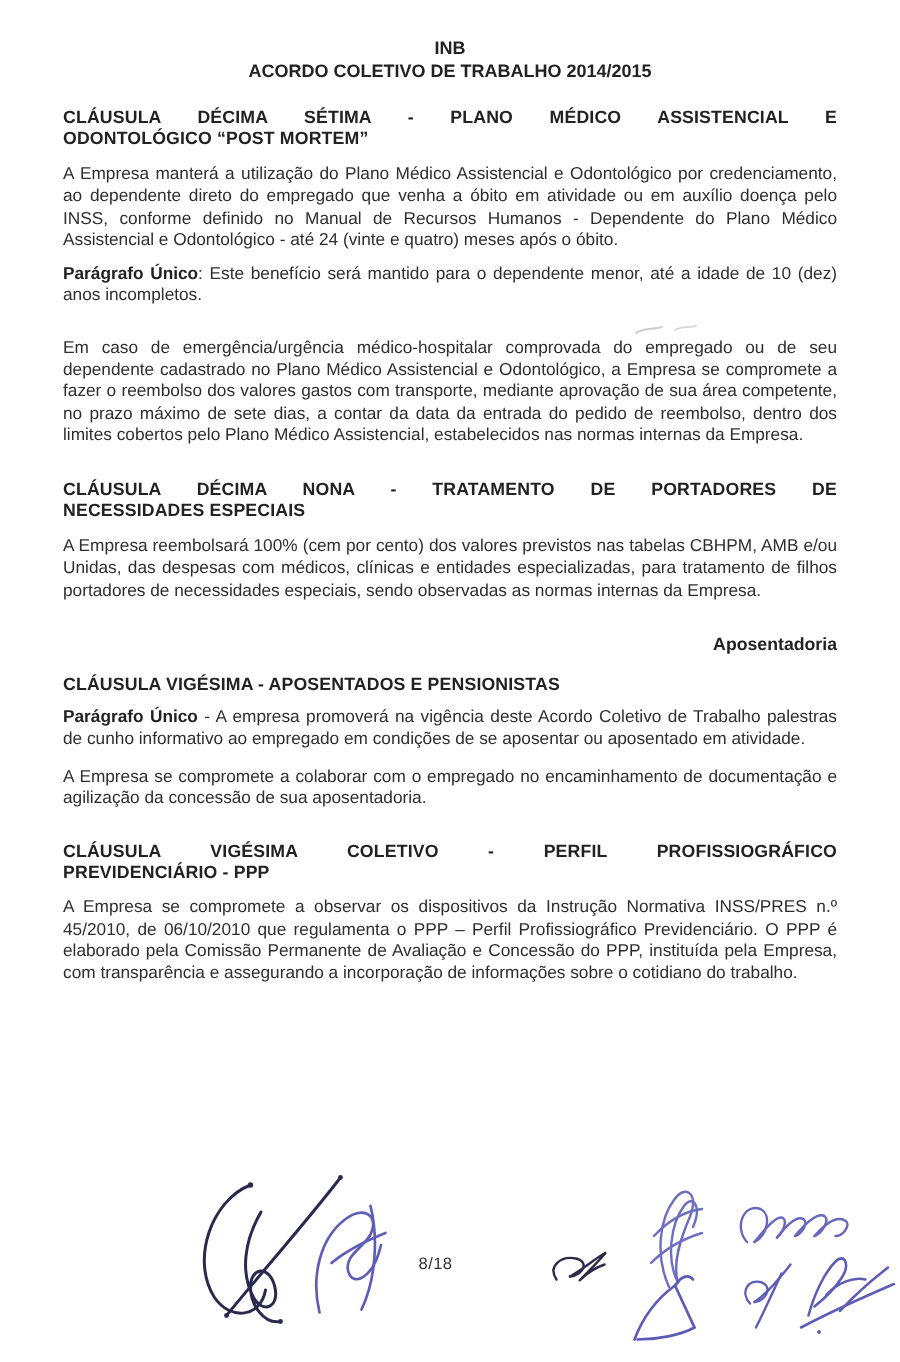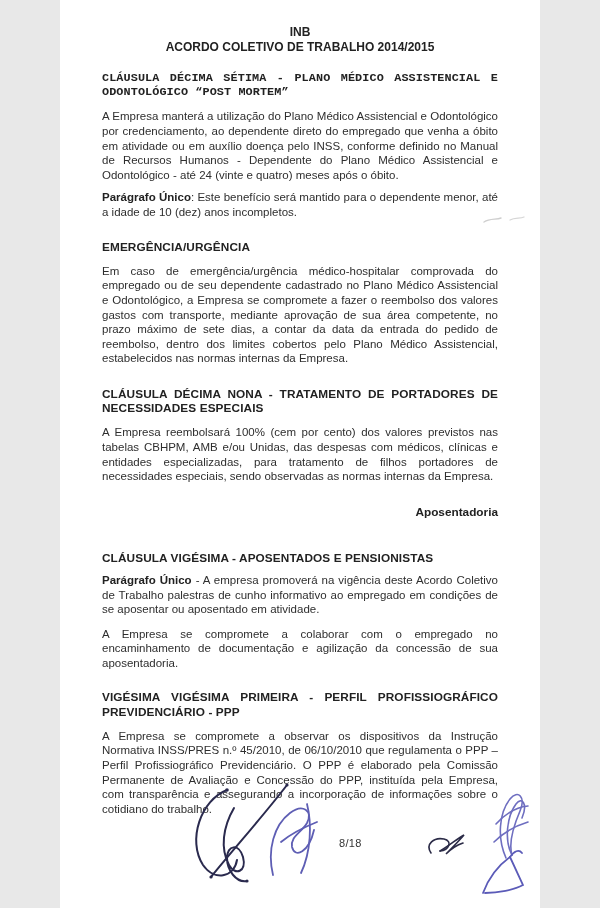--- a/index.html
+++ b/index.html
@@ -1,19 +1,19 @@
 <!DOCTYPE html>
 <html><head>
 <meta charset="utf-8">
 <style>
   * { margin: 0; padding: 0; box-sizing: border-box; }
   html, body { background: #e8e8e8; }
   .page {
     position: relative;
-    width: 480px;
+    width: 600px;
     height: 908px;
     margin: 0 auto;
     background: #ffffff;
     overflow: hidden;
     font-family: "Liberation Sans", sans-serif;
     color: #2e2e2e;
   }
   .content {
     position: absolute;
     left: 42px;
@@ -45,27 +45,27 @@
   }
   .body-par strong { color: #222; }
   .section-title {
     text-align: right;
     font-weight: bold;
     font-size: 11.8px;
     line-height: 14px;
     color: #222;
   }
   
-  .mt-c17h { margin-top: 17px; font-family: Liberation Mono, monospace; }
+  .mt-c17h { margin-top: 17px; }
   .mt-body { margin-top: 10px; }
   .mt-pu   { margin-top: 8px; }
   .mt-c18h { margin-top: 20px; }
   .mt-c19h { margin-top: 21px; }
   .mt-apos { margin-top: 21px; }
-  .mt-c20h { margin-top: 32px; }
+  .mt-c20h { margin-top: 13px; }
   .mt-c21h { margin-top: 20px; }
   .mt-pu2  { margin-top: 7px; }
   .footer-page {
     position: absolute;
     left: 279px;
     top: 837px;
     font-size: 11px;
     color: #333;
     letter-spacing: 0.3px;
   }
@@ -102,21 +102,20 @@
       <h2 class="clause-h mt-c17h">
         <span class="hl just">CLÁUSULA DÉCIMA SÉTIMA - PLANO MÉDICO ASSISTENCIAL E</span>
         <span class="hl">ODONTOLÓGICO “POST MORTEM”</span>
       </h2>
       <p class="body-par mt-body">A Empresa manterá a utilização do Plano Médico Assistencial e Odontológico por credenciamento, ao dependente direto do empregado que venha a óbito em atividade ou em auxílio doença pelo INSS, conforme definido no Manual de Recursos Humanos - Dependente do Plano Médico Assistencial e Odontológico - até 24 (vinte e quatro) meses após o óbito.</p>
       <p class="body-par mt-pu"><strong>Parágrafo Único</strong><span>: Este benefício será mantido para o dependente menor, até a idade de 10 (dez) anos incompletos.</span></p>
     </section>
 
     <section>
       <h2 class="clause-h mt-c18h">
-        <span class="hl">EMERGÊNCIA/URGÊNCIA</span>
       </h2>
       <p class="body-par mt-body">Em caso de emergência/urgência médico-hospitalar comprovada do empregado ou de seu dependente cadastrado no Plano Médico Assistencial e Odontológico, a Empresa se compromete a fazer o reembolso dos valores gastos com transporte, mediante aprovação de sua área competente, no prazo máximo de sete dias, a contar da data da entrada do pedido de reembolso, dentro dos limites cobertos pelo Plano Médico Assistencial, estabelecidos nas normas internas da Empresa.</p>
     </section>
 
     <section>
       <h2 class="clause-h mt-c19h">
         <span class="hl just">CLÁUSULA DÉCIMA NONA - TRATAMENTO DE PORTADORES DE</span>
         <span class="hl">NECESSIDADES ESPECIAIS</span>
       </h2>
       <p class="body-par mt-body">A Empresa reembolsará 100% (cem por cento) dos valores previstos nas tabelas CBHPM, AMB e/ou Unidas, das despesas com médicos, clínicas e entidades especializadas, para tratamento de filhos portadores de necessidades especiais, sendo observadas as normas internas da Empresa.</p>
@@ -127,21 +126,21 @@
     <section>
       <h2 class="clause-h mt-c20h">
         <span class="hl">CLÁUSULA VIGÉSIMA - APOSENTADOS E PENSIONISTAS</span>
       </h2>
       <p class="body-par mt-pu"><strong>Parágrafo Único</strong><span> - A empresa promoverá na vigência deste Acordo Coletivo de Trabalho palestras de cunho informativo ao empregado em condições de se aposentar ou aposentado em atividade.</span></p>
       <p class="body-par mt-body">A Empresa se compromete a colaborar com o empregado no encaminhamento de documentação e agilização da concessão de sua aposentadoria.</p>
     </section>
 
     <section>
       <h2 class="clause-h mt-c21h">
-        <span class="hl just">VIGÉSIMA VIGÉSIMA PRIMEIRA - PERFIL PROFISSIOGRÁFICO</span>
+        <span class="hl just">CLÁUSULA VIGÉSIMA COLETIVO - PERFIL PROFISSIOGRÁFICO</span>
         <span class="hl">PREVIDENCIÁRIO - PPP</span>
       </h2>
       <p class="body-par mt-body">A Empresa se compromete a observar os dispositivos da Instrução Normativa INSS/PRES n.º 45/2010, de 06/10/2010 que regulamenta o PPP – Perfil Profissiográfico Previdenciário. O PPP é elaborado pela Comissão Permanente de Avaliação e Concessão do PPP, instituída pela Empresa, com transparência e assegurando a incorporação de informações sobre o cotidiano do trabalho.</p>
     </section>
 
   </div>
 
   <svg class="smudge-svg" viewBox="0 0 60 14" xmlns="http://www.w3.org/2000/svg">
     <path d="M4,9 C10,5 16,7 21,5" stroke="#b5b5b5" stroke-width="1.4" fill="none" stroke-linecap="round"></path>
     <path d="M30,7 C35,4 40,6 44,4" stroke="#c0c0c0" stroke-width="1.3" fill="none" stroke-linecap="round"></path>

